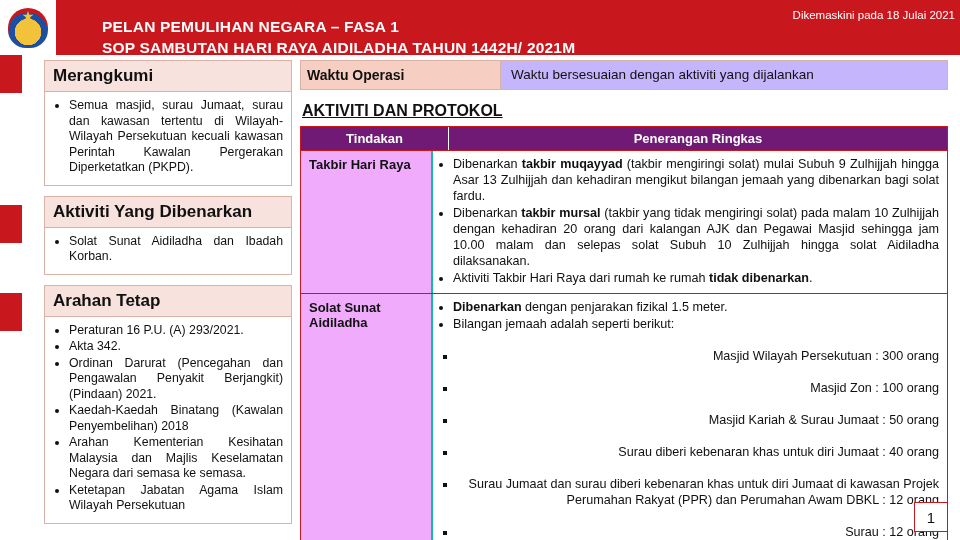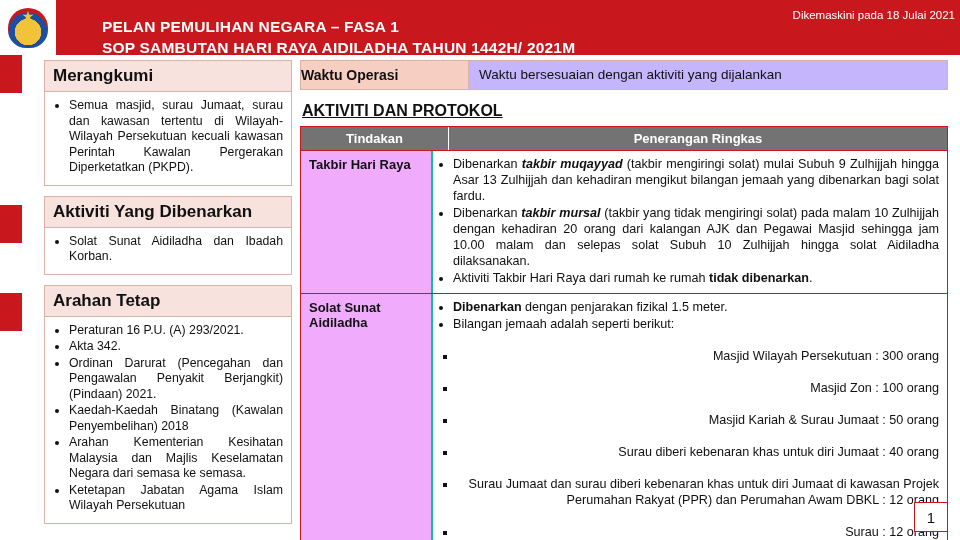--- a/index.html
+++ b/index.html
@@ -70,37 +70,37 @@
     font-size: 12.3px; line-height: 15.5px; color: #111;
     text-align: justify; margin-bottom: 1px;
   }
   ul.bullets li::marker { font-size: 12px; }
 
   
   .right-col { position: absolute; left: 300px; top: 60px; width: 648px; }
 
   .waktu-row { display: flex; border: 1px solid #d9b2a8; }
   .waktu-label {
-    width: 168px; background: #f7cfc2; padding: 6px 0;
+    width: 200px; background: #f7cfc2; padding: 6px 6px;
     font-weight: bold; font-size: 14px; color: #111;
     border-right: 1px solid #d9b2a8;
   }
   .waktu-value {
     flex: 1; background: #c4b5fd; padding: 6px 10px;
     font-size: 13.5px; color: #111;
   }
 
   .section-title {
     margin: 12px 0 6px 2px;
     font-weight: bold; font-size: 16px; color: #111;
     text-decoration: underline;
   }
 
   .tbl { border: 1px solid #c9171e; width: 648px; }
-  .tbl-head { display: flex; background: #737373; }
+  .tbl-head { display: flex; background: #701a75; }
   .th {
     color: #ffffff; font-weight: bold; font-size: 13px;
     padding: 4px 6px; text-align: center;
   }
   .th.first { width: 148px; border-right: 1px solid #ffffff; }
   .th.second { flex: 1; }
 
   .tr { display: flex; border-top: 1px solid #c9171e; }
   .td-action {
     width: 132px; background: #f0abfc; border-right: 2px solid #14b8a6;
@@ -109,21 +109,21 @@
   .td-desc { flex: 1; background: #ffffff; padding: 5px 8px 6px 2px; }
 
   .td-desc ul { margin: 0; padding-left: 18px; }
   .td-desc li {
     font-size: 12.6px; line-height: 16px; color: #111;
     text-align: justify; margin-bottom: 1px;
   }
   .td-desc ul.sub { padding-left: 22px; margin-top: 6px; }
   .td-desc ul.sub li { list-style-type: square; text-align: right; margin-top: 16px; }
 
-  b.it { font-style: italic; font-weight: bold; }
+  b.it { font-weight: bold; }
   b.bold { font-weight: bold; }
 
   .page-num {
     position: absolute; right: 12px; bottom: 8px;
     width: 34px; height: 30px; border: 1px solid #c9171e;
     display: flex; align-items: center; justify-content: center;
     font-size: 15px; color: #111; background: #ffffff;
   }
 </style>
 </head>

